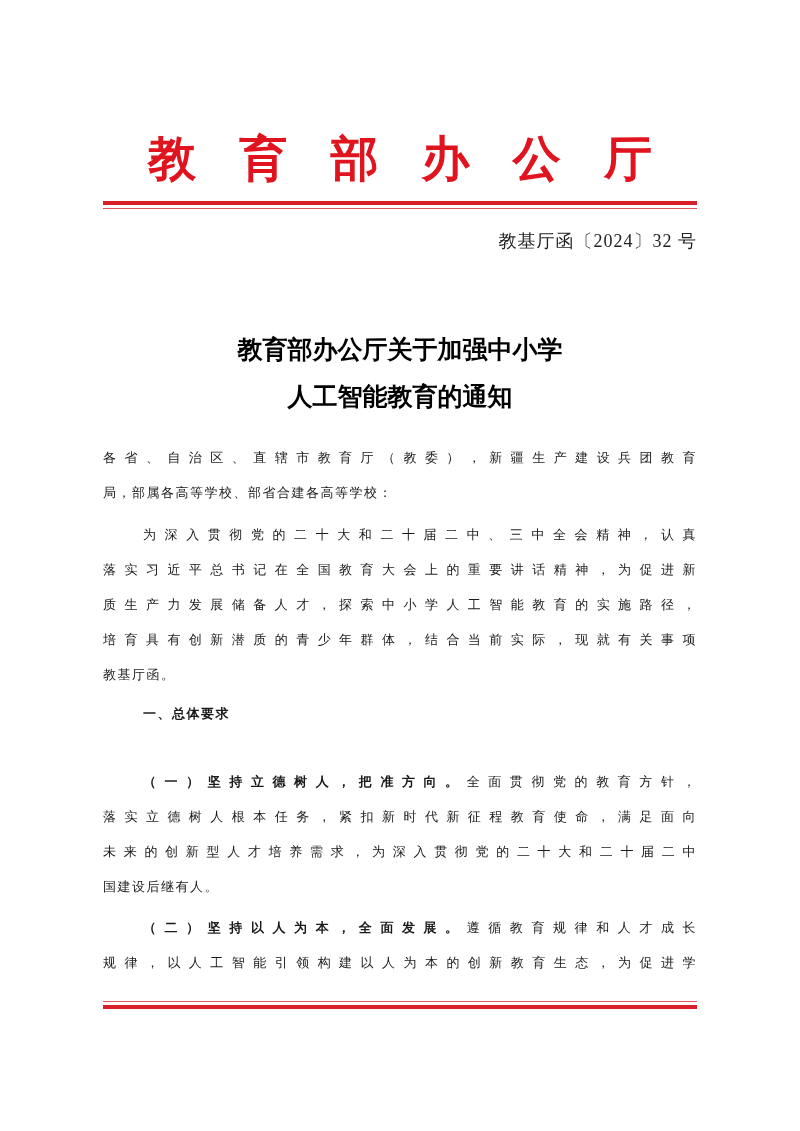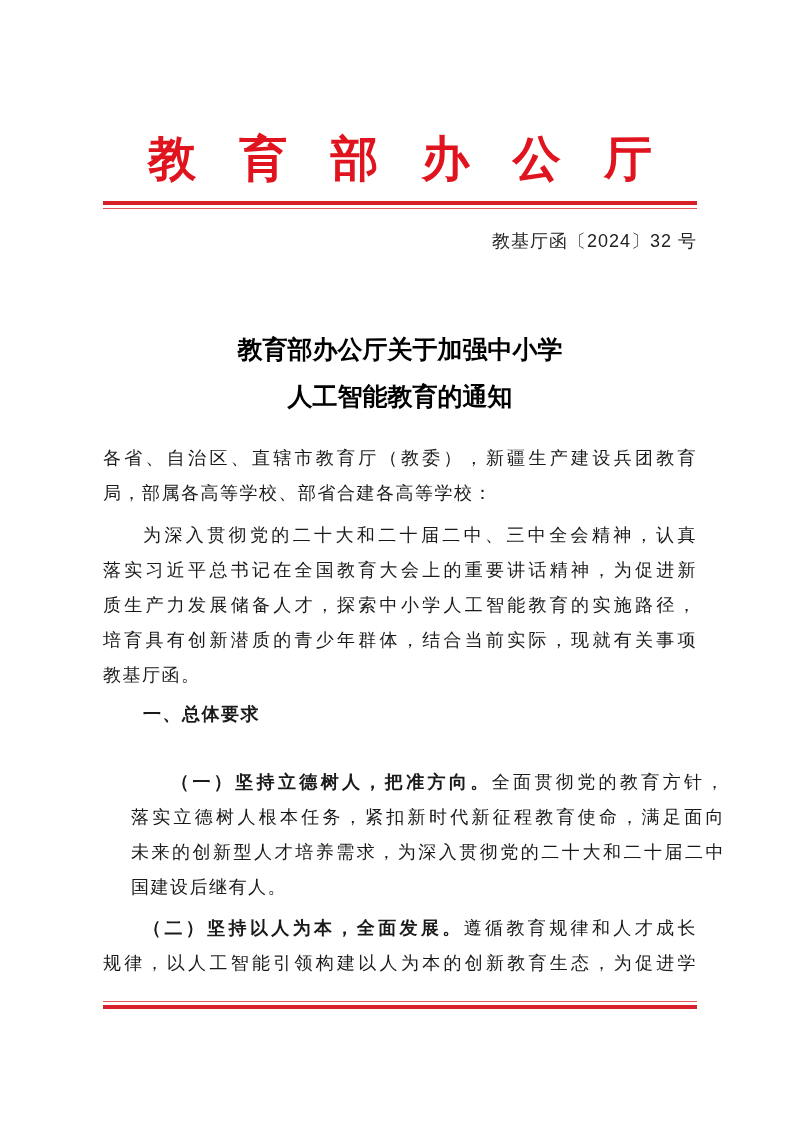--- a/index.html
+++ b/index.html
@@ -11,31 +11,31 @@
       padding: 0 48px; box-sizing: border-box;
     }
     .masthead span {
       color: #e0141e; font-family: "DejaVu Serif", "Liberation Serif", serif;
       font-size: 48px; font-weight: bold; line-height: 1;
     }
     .rule-thick { position: absolute; left: 103px; width: 594px; height: 4px; background: #d9202a; }
     .rule-thin { position: absolute; left: 103px; width: 594px; height: 1px; background: #e8535a; }
     .docnum {
       position: absolute; right: 103px; top: 229px;
-      font-family: Liberation Sans, sans-serif; font-size: 18px; color: #222;
+      font-family: Liberation Serif, serif; font-size: 18px; color: #222;
       letter-spacing: 1px; white-space: nowrap;
     }
     .title {
       position: absolute; left: 100px; width: 600px; text-align: center;
       font-family: "DejaVu Sans", "Liberation Sans", sans-serif; font-weight: bold;
       font-size: 25px; color: #000000; line-height: 1;
     }
     .para {
       position: absolute; left: 103px; width: 594px;
-      font-family: "DejaVu Serif", "Liberation Serif", serif; font-size: 18px; color: #1a1a1a;
+      font-family: "DejaVu Serif", "Liberation Serif", serif; font-size: 13px; color: #1a1a1a;
       line-height: 35px; text-align: justify; text-align-last: justify; letter-spacing: 1.5px;
     }
     .line { display: block; white-space: nowrap; height: 35px; }
     .line.last { text-align-last: left; }
     .indent { padding-left: 40px; }
     .heading {
       font-family: "DejaVu Sans", "Liberation Sans", sans-serif; font-weight: bold;
     }
     .lead { font-family: "DejaVu Sans", "Liberation Sans", sans-serif; font-weight: bold; }
   </style>
@@ -71,21 +71,21 @@
     <span class="line">落实习近平总书记在全国教育大会上的重要讲话精神，为促进新</span>
     <span class="line">质生产力发展储备人才，探索中小学人工智能教育的实施路径，</span>
     <span class="line">培育具有创新潜质的青少年群体，结合当前实际，现就有关事项</span>
     <span class="line last">教基厅函。</span>
   </div>
 
   <div class="para" style="top:696px;">
     <span class="line last indent heading">一、总体要求</span>
   </div>
 
-  <div class="para" style="top:764px;margin-left:28px;">
+  <div class="para" style="top:764px;">
     <span class="line indent"><span class="lead">（一）坚持立德树人，把准方向。</span><span>全面贯彻党的教育方针，</span></span>
     <span class="line">落实立德树人根本任务，紧扣新时代新征程教育使命，满足面向</span>
     <span class="line">未来的创新型人才培养需求，为深入贯彻党的二十大和二十届二中</span>
     <span class="line last">国建设后继有人。</span>
   </div>
 
   <div class="para" style="top:910px;">
     <span class="line indent"><span class="lead">（二）坚持以人为本，全面发展。</span><span>遵循教育规律和人才成长</span></span>
     <span class="line">规律，以人工智能引领构建以人为本的创新教育生态，为促进学</span>
   </div>

